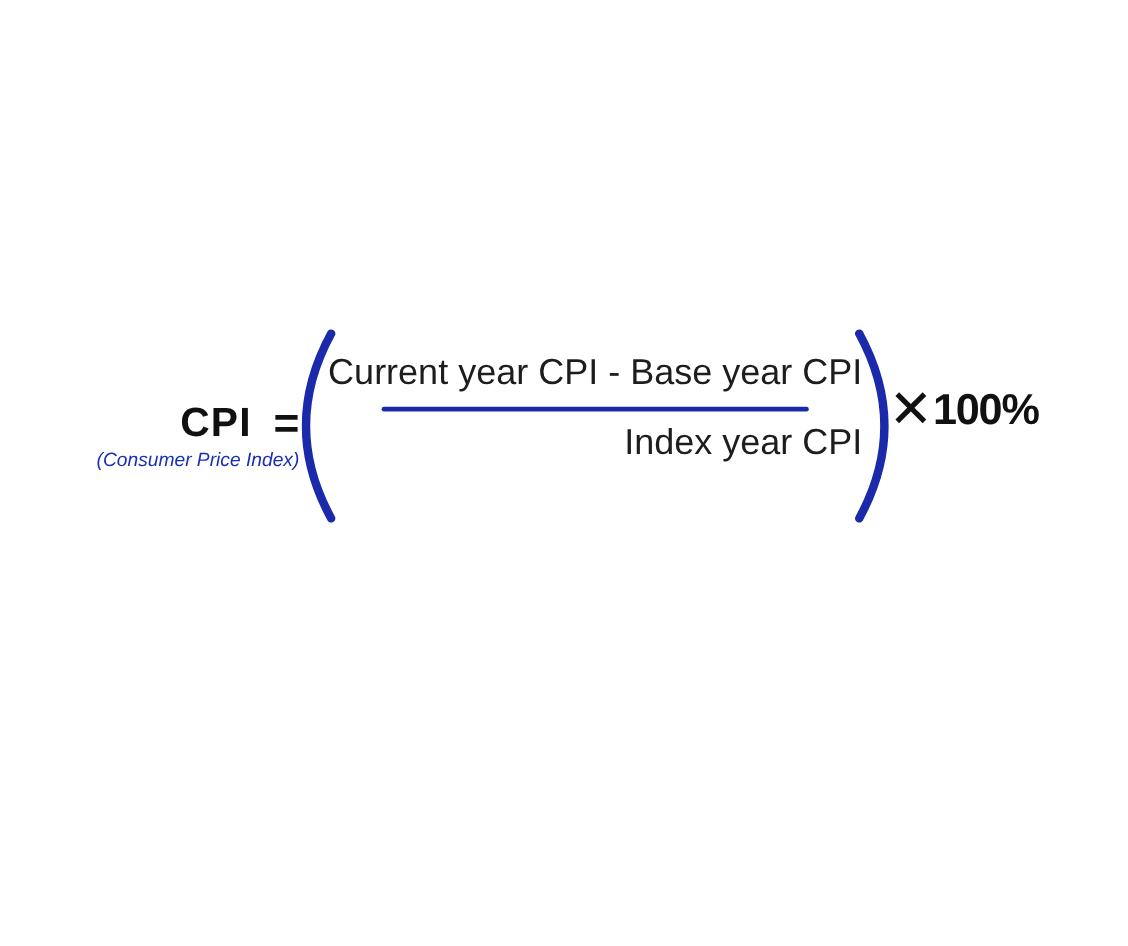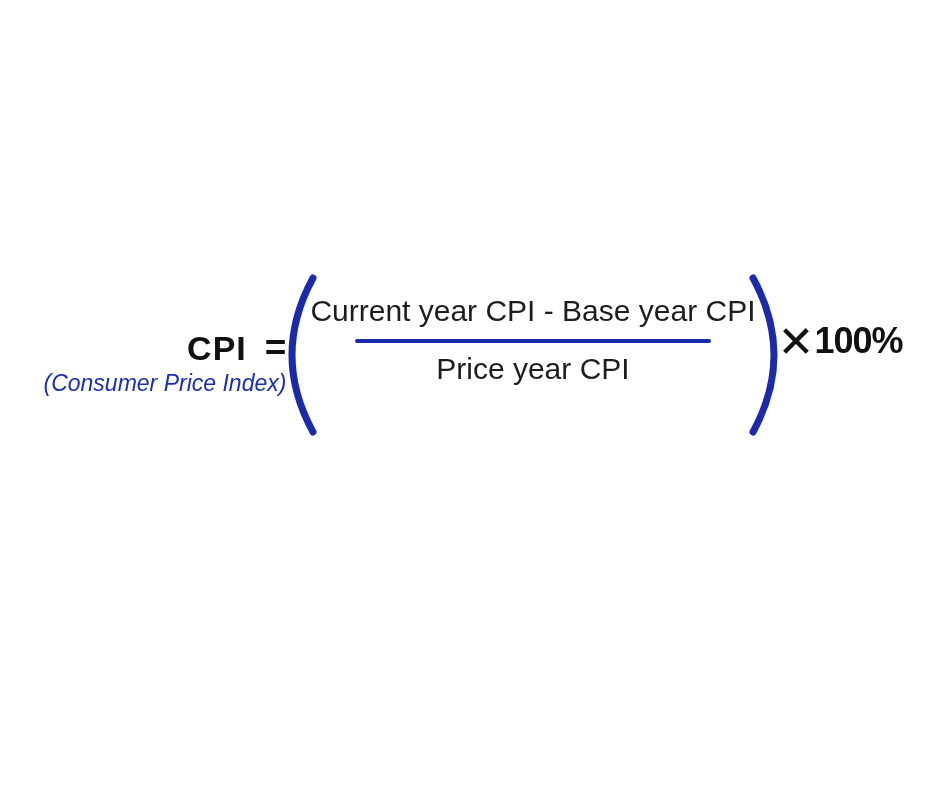--- a/index.html
+++ b/index.html
@@ -43,42 +43,42 @@
     color:var(--ink);
   }
   .equals-sign{
     font-size:37px;
     font-weight:800;
     margin-left:18px;
     color:var(--ink);
   }
   .lhs-sub{
     margin-top:1px;
-    font-size:23px;
+    font-size:16px;
     font-style:italic;
     color:#1b2fb4;
     white-space:nowrap;
   }
   
   .paren{
     flex:0 0 auto;
     display:block;
   }
   .paren-left{margin-left:0;margin-right:-8px;}
   .paren-right{margin-left:-8px;}
   .paren path{
     fill:none;
     stroke:var(--accent);
     stroke-width:7;
     stroke-linecap:round;
   }
   
   .fraction{
     position:relative;top:-15px;
-    text-align:center;
+    text-align:right;
     white-space:nowrap;
   }
   .numerator,.denominator{
     font-size:30px;
     line-height:1.2;
     color:#1d1d1d;
   }
   .frac-bar{
     height:4px;
     width:356px;
@@ -119,21 +119,21 @@
     <div class="lhs-sub">(Consumer Price Index)</div>
   </div>
 
   <svg class="paren paren-left" width="30" height="164" viewBox="0 0 30 164" aria-hidden="true">
     <path d="M 25 5 Q -17 82 25 159"></path>
   </svg>
 
   <div class="fraction">
     <div class="numerator">Current year CPI - Base year CPI</div>
     <div class="frac-bar"></div>
-    <div class="denominator">Price year CPI</div>
+    <div class="denominator">Index year CPI</div>
   </div>
 
   <svg class="paren paren-right" width="30" height="164" viewBox="0 0 30 164" aria-hidden="true">
     <path d="M 5 5 Q 47 82 5 159"></path>
   </svg>
 
   <div class="times-group">
     <span class="multiply-sign">✕</span>
     <span class="multiplier-value">100%</span>
   </div>

